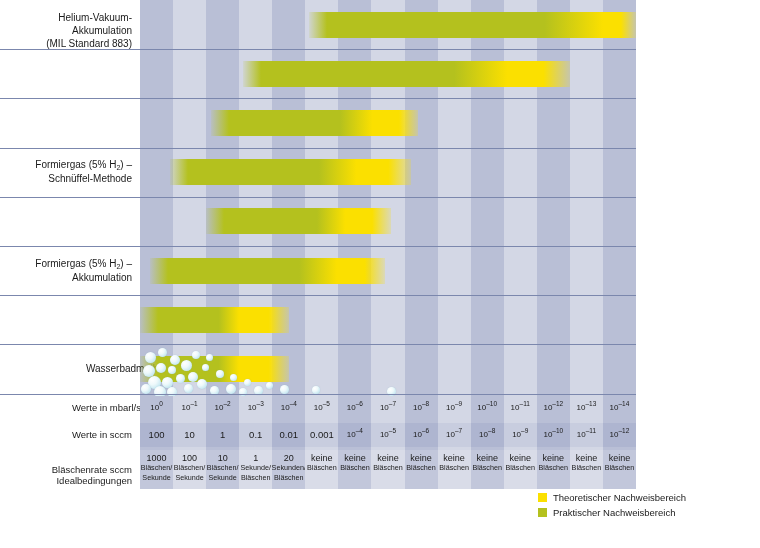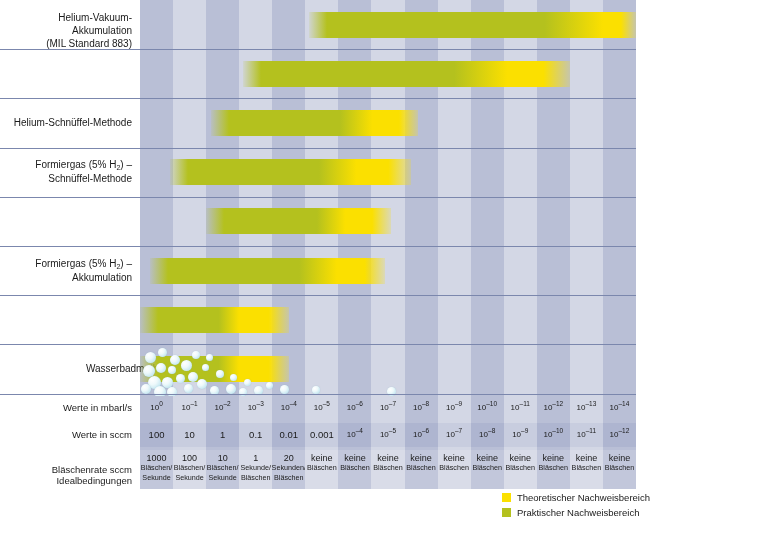--- a/index.html
+++ b/index.html
@@ -3,21 +3,21 @@
 <meta charset="utf-8">
 <style>
   html,body{margin:0;padding:0;}
   body{
     width:760px;height:548px;
     background:#ffffff;
     font-family:"Liberation Sans","DejaVu Sans",sans-serif;
     color:#1a1a1a;
     overflow:hidden;
   }
-  #root{position:relative;width:664px;height:548px;}
+  #root{position:relative;width:664px;height:548px;padding-left:36px;}
 
   
   .grid-bg{position:absolute;left:140px;top:0;width:496px;height:489px;}
   .gcol{position:absolute;top:0;height:100%;}
   .gcol.dark{background:#b9bfd6;}
   .gcol.light{background:#d3d7e5;}
 
   
   .rows{position:absolute;left:0;top:0;width:760px;height:394px;}
   .row-sep{position:absolute;left:0;width:636px;height:1px;background:#7b87ad;}
@@ -92,21 +92,20 @@
     </div>
 
   <div class="label-mask"></div>
 
   <div class="rows" id="rows">
       <div class="row-label" style="top: 10.6px;">Helium-Vakuum-Akkumulation<br>(MIL Standard 883)</div>
       <div class="bar" style="left: 308.64px; width: 327.36px; top: 11.6px; background: linear-gradient(to right, rgba(180, 193, 30, 0.1) 0%, rgba(180, 193, 30, 0.55) 2.75%, rgb(180, 193, 30) 5.5%, rgb(180, 193, 30) 72.06%, rgb(251, 224, 0) 89.88%, rgb(251, 224, 0) 95.39%, rgba(251, 224, 0, 0.2) 100%);"></div>
       <div class="row-sep" style="top: 49px;"></div>
       <div class="bar" style="left: 242.507px; width: 327.36px; top: 60.8px; background: linear-gradient(to right, rgba(180, 193, 30, 0.1) 0%, rgba(180, 193, 30, 0.55) 2.75%, rgb(180, 193, 30) 5.5%, rgb(180, 193, 30) 64.61%, rgb(251, 224, 0) 80.79%, rgb(251, 224, 0) 91.94%, rgba(251, 224, 0, 0.2) 100%);"></div>
       <div class="row-sep" style="top: 98px;"></div>
-      <div class="row-label" style="top: 116px;">Helium-Schnüffel-Methode</div>
       <div class="bar" style="left: 211.093px; width: 206.667px; top: 110px; background: linear-gradient(to right, rgba(180, 193, 30, 0.1) 0%, rgba(180, 193, 30, 0.55) 4.35%, rgb(180, 193, 30) 8.71%, rgb(180, 193, 30) 62.32%, rgb(251, 224, 0) 78%, rgb(251, 224, 0) 90.88%, rgba(251, 224, 0, 0.2) 100%);"></div>
       <div class="row-sep" style="top: 148px;"></div>
       <div class="row-label" style="top: 158.2px;">Formiergas (5% H<sub>2</sub>) –<br>Schnüffel-Methode</div>
       <div class="bar" style="left: 169.76px; width: 241.387px; top: 159.2px; background: linear-gradient(to right, rgba(180, 193, 30, 0.1) 0%, rgba(180, 193, 30, 0.55) 3.73%, rgb(180, 193, 30) 7.46%, rgb(180, 193, 30) 61.78%, rgb(251, 224, 0) 77.34%, rgb(251, 224, 0) 90.63%, rgba(251, 224, 0, 0.2) 100%);"></div>
       <div class="row-sep" style="top: 197px;"></div>
       <div class="bar" style="left: 206.133px; width: 185.173px; top: 208.4px; background: linear-gradient(to right, rgba(180, 193, 30, 0.1) 0%, rgba(180, 193, 30, 0.55) 4.86%, rgb(180, 193, 30) 9.72%, rgb(180, 193, 30) 60.04%, rgb(251, 224, 0) 75.21%, rgb(251, 224, 0) 89.82%, rgba(251, 224, 0, 0.2) 100%);"></div>
       <div class="row-sep" style="top: 246px;"></div>
       <div class="row-label" style="top: 256.6px;">Formiergas (5% H<sub>2</sub>) –<br>Akkumulation</div>
       <div class="bar" style="left: 149.92px; width: 234.773px; top: 257.6px; background: linear-gradient(to right, rgba(180, 193, 30, 0.1) 0%, rgba(180, 193, 30, 0.55) 3.83%, rgb(180, 193, 30) 7.67%, rgb(180, 193, 30) 63.52%, rgb(251, 224, 0) 79.46%, rgb(251, 224, 0) 91.44%, rgba(251, 224, 0, 0.2) 100%);"></div>
       <div class="row-sep" style="top: 295px;"></div>
@@ -143,21 +142,21 @@
         <div class="bub" style="left: 66px; top: 8px; width: 7px; height: 7px;"></div>
         <div class="bub" style="left: 76px; top: 24px; width: 8px; height: 8px;"></div>
         <div class="bub" style="left: 90px; top: 28px; width: 7px; height: 7px;"></div>
         <div class="bub" style="left: 104px; top: 33px; width: 7px; height: 7px;"></div>
         <div class="bub" style="left: 126px; top: 36px; width: 7px; height: 7px;"></div>
       </div>
       <div class="row-sep" style="top: 394px;"></div>
     </div>
 
   <div class="vtable" id="vtable">
-      <div class="vlabel" style="top: 402px;">Werte in mbarl/s</div>
+      <div class="vlabel" style="top: 402px; margin-left: 9px;">Werte in mbarl/s</div>
       <div class="vrow r1" style="top: 396px; height: 24px;">
         <div class="cell dark" style="left: 0px; width: 33.0667px;">
           <span class="exp">10<sup>0</sup></span>
         </div>
         <div class="cell light" style="left: 33.0667px; width: 33.0667px;">
           <span class="exp">10<sup>–1</sup></span>
         </div>
         <div class="cell dark" style="left: 66.1333px; width: 33.0667px;">
           <span class="exp">10<sup>–2</sup></span>
         </div>

